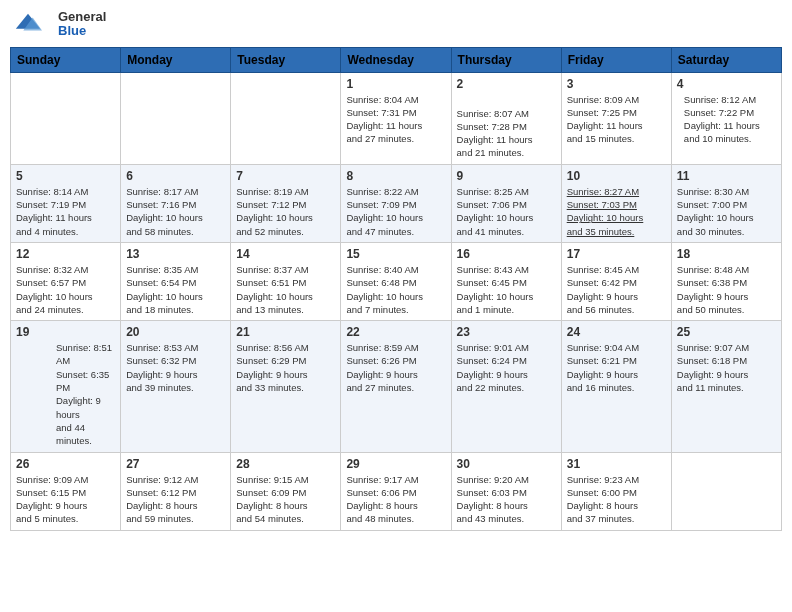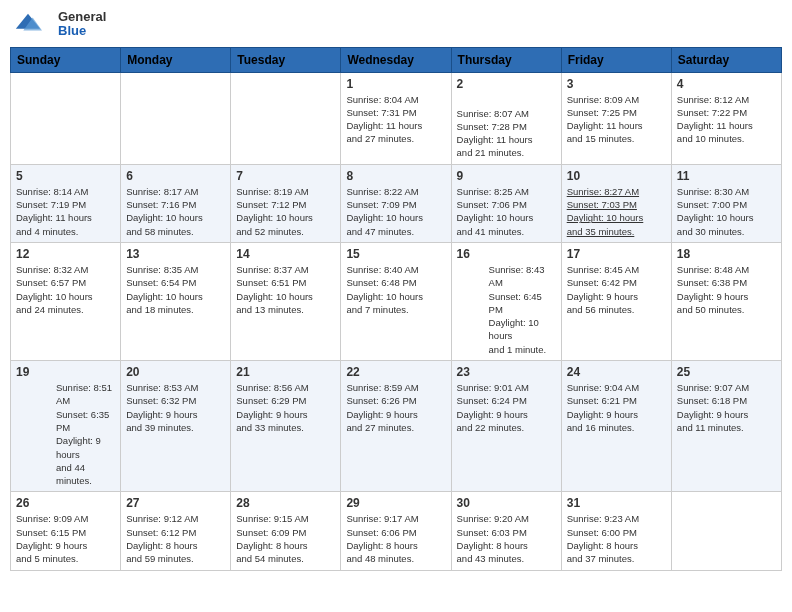--- a/index.html
+++ b/index.html
@@ -140,21 +140,21 @@
         </td>
         <td>
           <div class="day-number">3</div>
           <div class="day-info" style="white-space: pre-line;">Sunrise: 8:09 AM
 Sunset: 7:25 PM
 Daylight: 11 hours
 and 15 minutes.</div>
         </td>
         <td>
           <div class="day-number">4</div>
-          <div class="day-info" style="white-space: pre-line;">Sunrise: 8:12 AM
+          <div class="day-info" style="white-space: pre-line; margin-left: 7px;">Sunrise: 8:12 AM
 Sunset: 7:22 PM
 Daylight: 11 hours
 and 10 minutes.</div>
         </td>
       </tr>
       <tr>
         <td>
           <div class="day-number">5</div>
           <div class="day-info" style="white-space: pre-line;">Sunrise: 8:14 AM
 Sunset: 7:19 PM
@@ -228,21 +228,21 @@
         </td>
         <td>
           <div class="day-number">15</div>
           <div class="day-info" style="white-space: pre-line;">Sunrise: 8:40 AM
 Sunset: 6:48 PM
 Daylight: 10 hours
 and 7 minutes.</div>
         </td>
         <td>
           <div class="day-number">16</div>
-          <div class="day-info" style="white-space: pre-line; margin-left: 32px;">Sunrise: 8:43 AM
+          <div class="day-info" style="white-space: pre-line;">Sunrise: 8:43 AM
 Sunset: 6:45 PM
 Daylight: 10 hours
 and 1 minute.</div>
         </td>
         <td>
           <div class="day-number">17</div>
           <div class="day-info" style="white-space: pre-line;">Sunrise: 8:45 AM
 Sunset: 6:42 PM
 Daylight: 9 hours
 and 56 minutes.</div>

